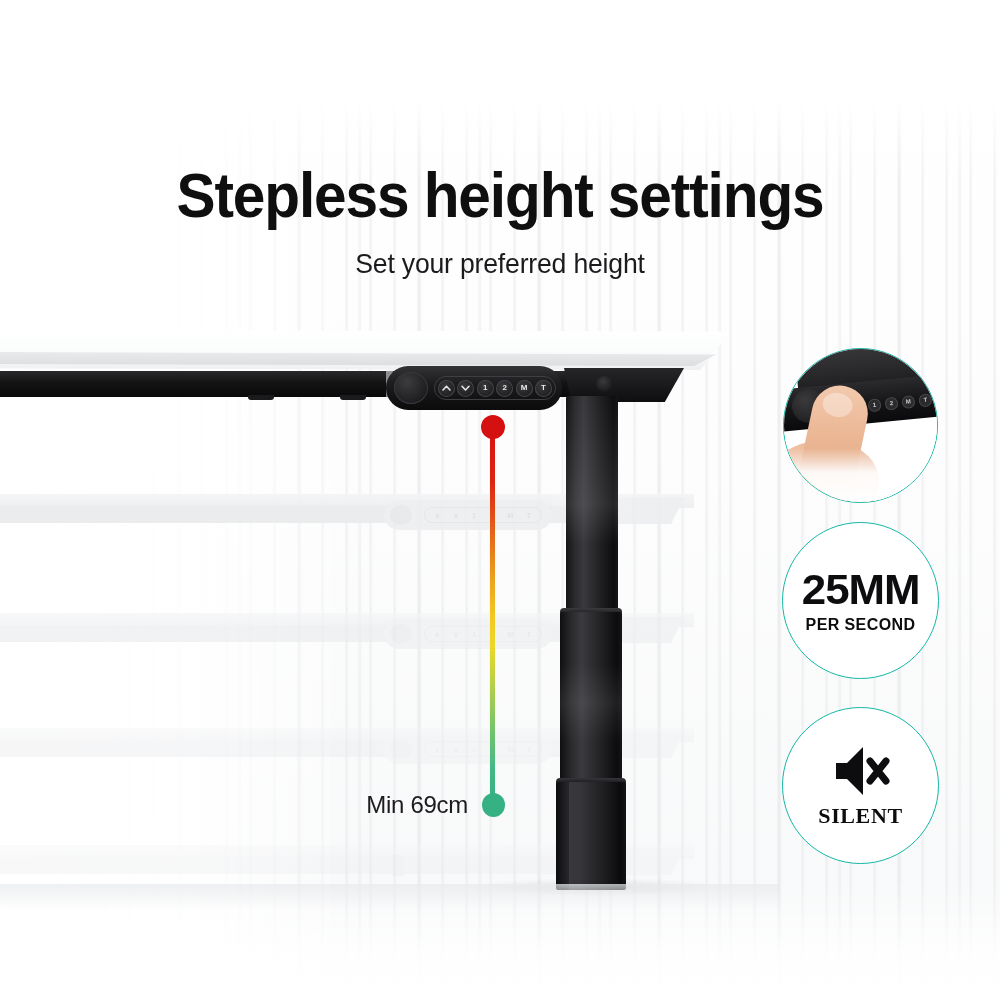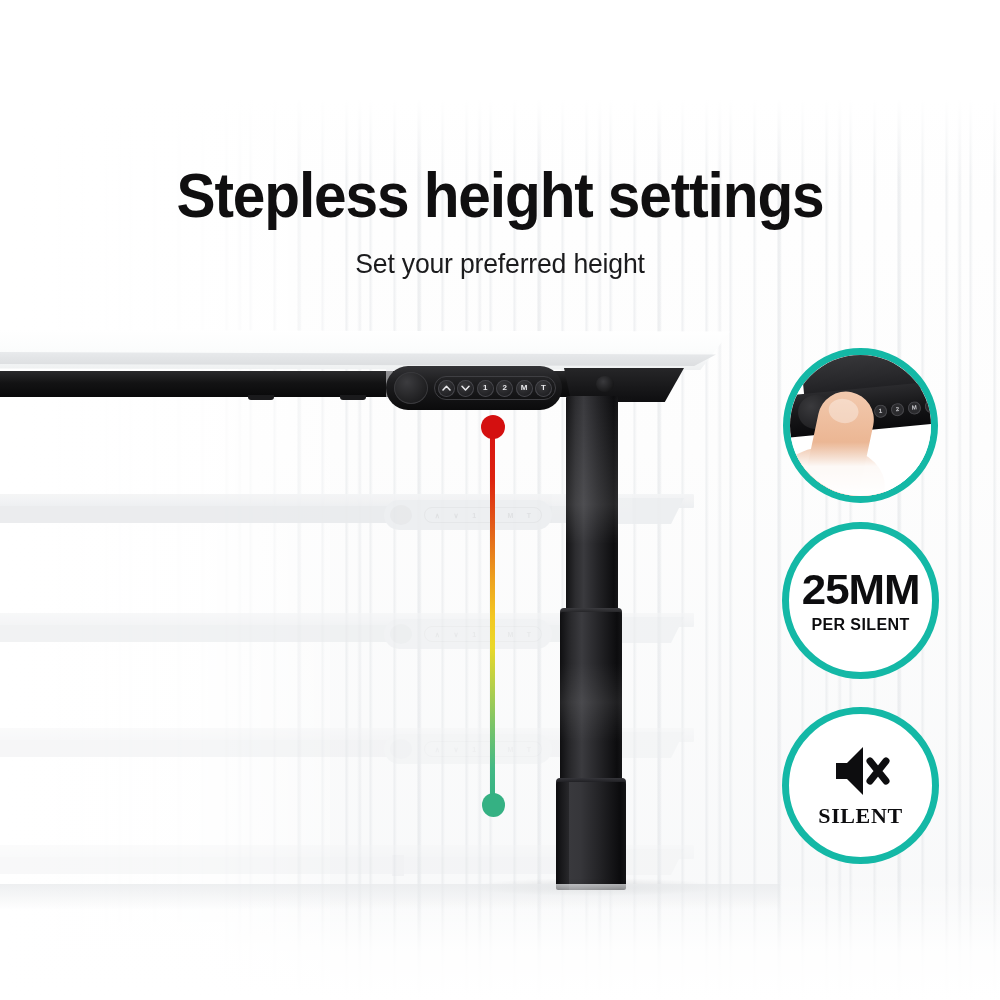--- a/index.html
+++ b/index.html
@@ -233,21 +233,21 @@
     text-align:right; color:#1c1c1e; font-size:24px; letter-spacing:-0.3px;
   }
   .label-min {
     position:absolute; left:260px; top:791px; width:208px;
     text-align:right; color:#1c1c1e; font-size:24px; letter-spacing:-0.3px;
   }
 
   
   .badge {
     position:absolute; border-radius:50%;
-    background:#ffffff; border:7px solid #14b8a6;
+    background:#ffffff; border:1px solid #14b8a6;
     display:flex; flex-direction:column;
     align-items:center; justify-content:center;
     overflow:hidden;
   }
   #badge-finger { left:783px; top:348px; width:155px; height:155px; }
   #badge-speed  { left:782px; top:522px; width:157px; height:157px; }
   #badge-silent { left:782px; top:707px; width:157px; height:157px;font-family:Liberation Serif, serif; }
 
   .badge-speed-main {
     font-size:43px; font-weight:bold; color:#0d0d0f;
@@ -431,20 +431,21 @@
   <div class="leg-ring2"></div>
   <div class="leg-seg3"></div>
   <div class="leg-glass-overlay"></div>
 
   <div class="floor-shadow"></div>
   <div class="floor-line"></div>
 
   <div class="hline"></div>
   <div class="dot-max"></div>
   <div class="dot-min"></div>
+  <div class="label-min">Min 69cm</div>
 
   <div class="badge" id="badge-finger">
     <div class="fb-inner">
       <div class="fb-glass"></div>
       <div class="fb-bar"></div>
       <div class="fb-knob"></div>
       <div class="fb-pills">
         <div class="fb-pill">∧</div>
         <div class="fb-pill">∨</div>
         <div class="fb-pill">1</div>
@@ -453,21 +454,21 @@
         <div class="fb-pill">T</div>
       </div>
       <div class="fb-hand"></div>
       <div class="fb-finger"></div>
       <div class="fb-shadow"></div>
     </div>
   </div>
 
   <div class="badge" id="badge-speed">
     <div class="badge-speed-main">25MM</div>
-    <div class="badge-speed-sub">PER SILENT</div>
+    <div class="badge-speed-sub">PER SECOND</div>
   </div>
 
   <div class="badge" id="badge-silent">
     <div class="speaker-wrap">
       <svg width="58" height="56" viewBox="0 0 58 56" aria-hidden="true">
         <path d="M4 20 L15 20 L31 4 L31 52 L15 36 L4 36 Z" fill="#0d0d0f"></path>
         <path d="M38 18 L54 38 M54 18 L38 38" stroke="#0d0d0f" stroke-width="7" stroke-linecap="round"></path>
       </svg>
     </div>
     <div class="badge-silent-label">SILENT</div>

